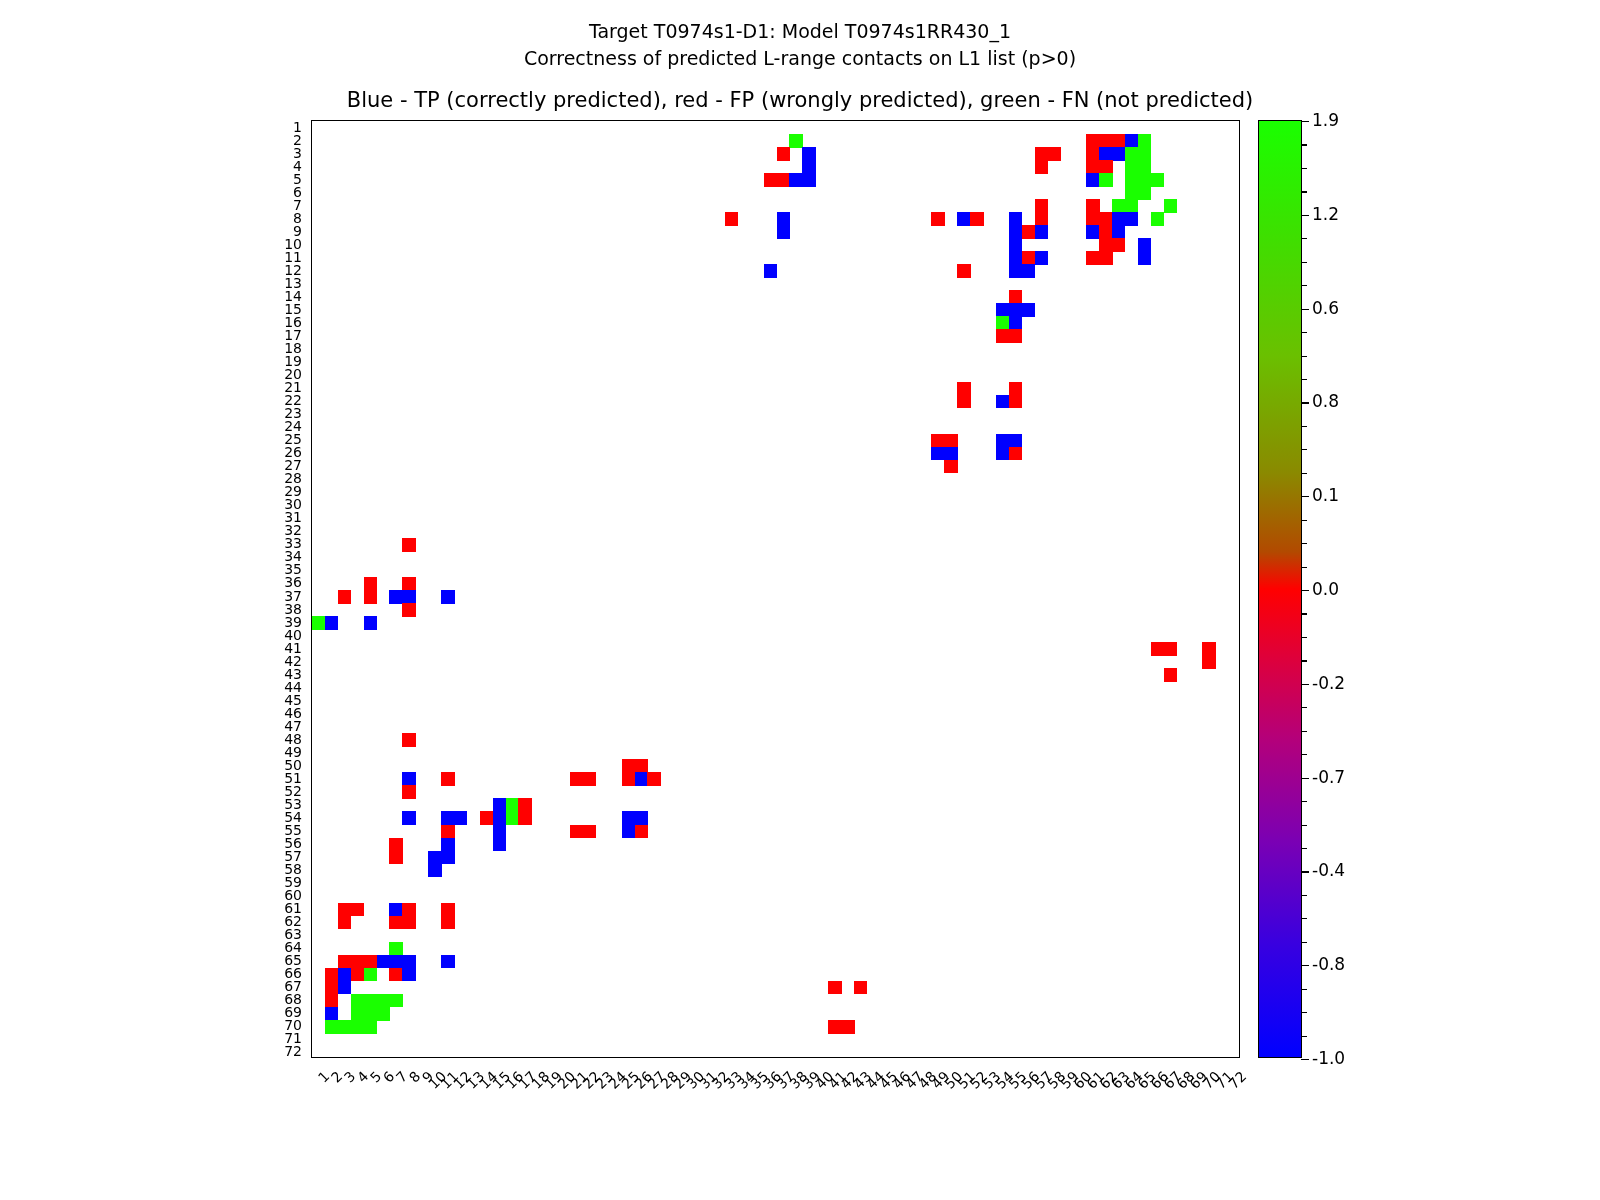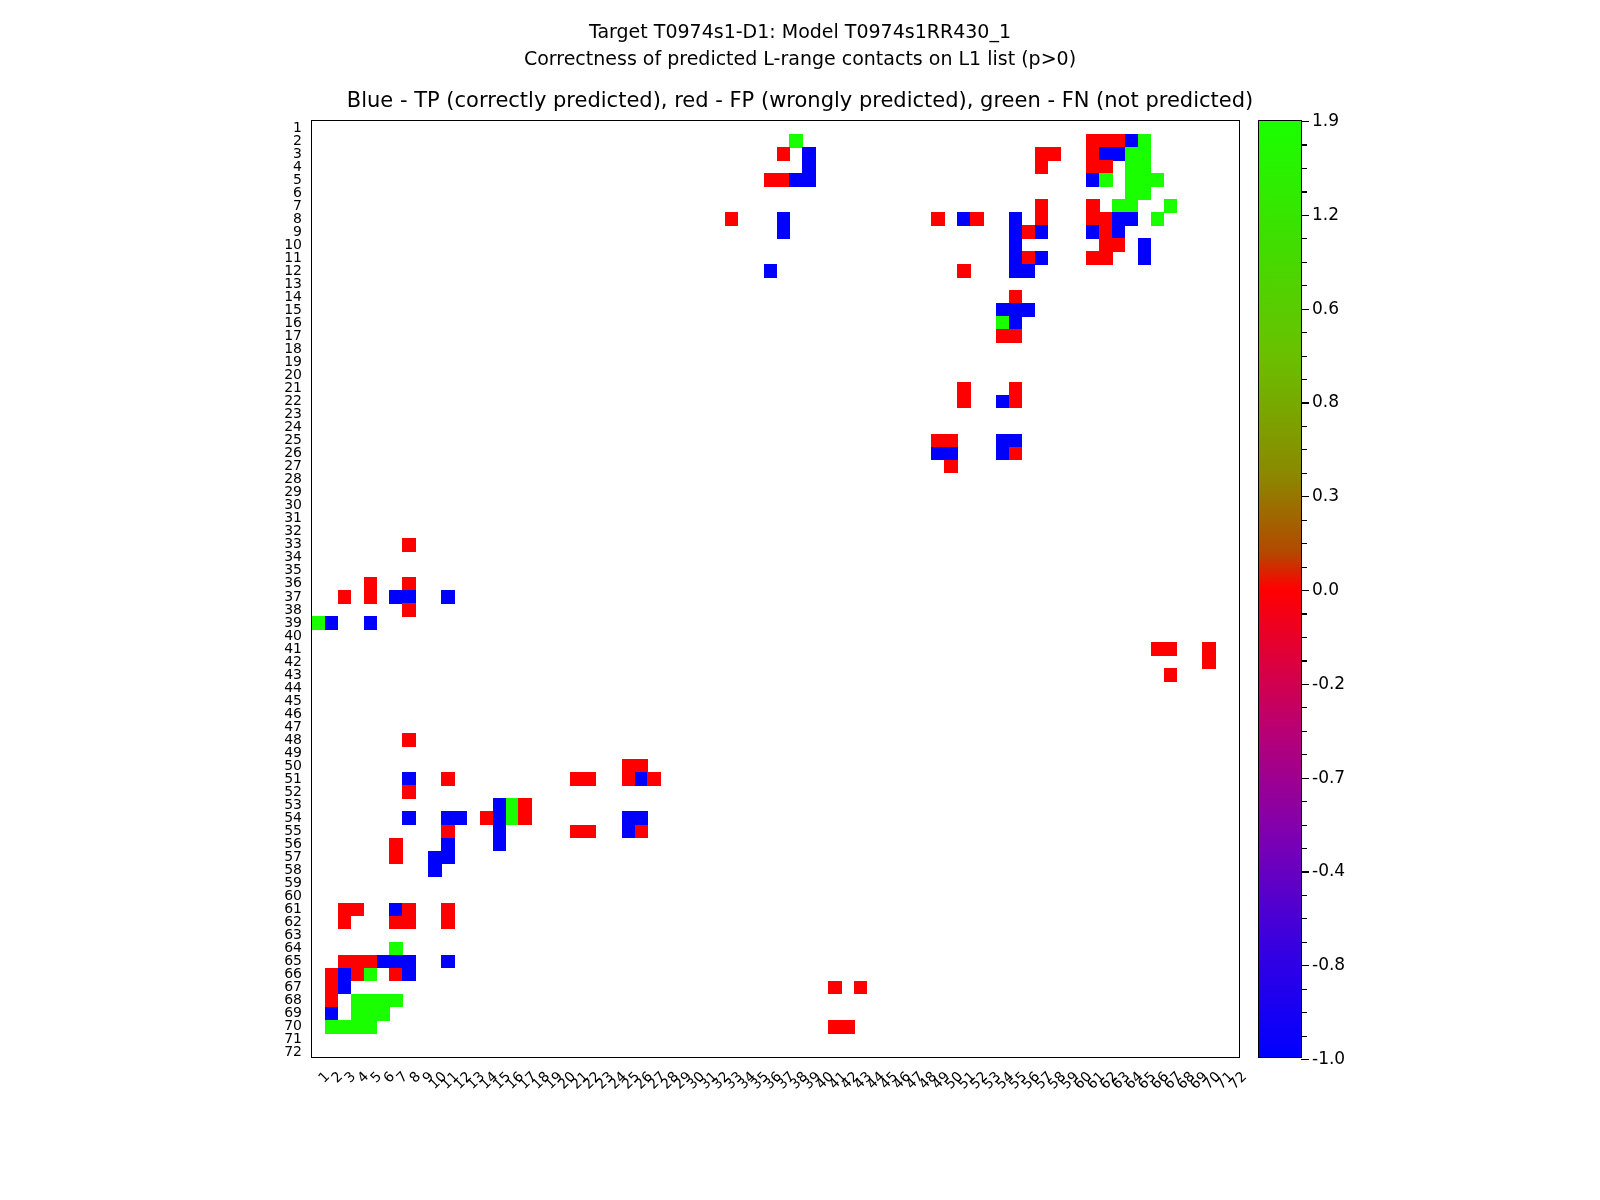--- a/index.html
+++ b/index.html
@@ -779,21 +779,21 @@
       <div class="cbtick major" style="top: 656.6px;"></div>
       <div class="cbtick major" style="top: 750.4px;"></div>
       <div class="cbtick major" style="top: 844.2px;"></div>
       <div class="cbtick major" style="top: 938px;"></div>
     </div>
   <div id="cbar-labels">
       <div class="cblabel" style="top: 120px;">1.9</div>
       <div class="cblabel" style="top: 213.8px;">1.2</div>
       <div class="cblabel" style="top: 307.6px;">0.6</div>
       <div class="cblabel" style="top: 401.4px;">0.8</div>
-      <div class="cblabel" style="top: 495.2px;">0.3</div>
+      <div class="cblabel" style="top: 495.2px;">0.1</div>
       <div class="cblabel" style="top: 589px;">0.0</div>
       <div class="cblabel" style="top: 682.8px;">-0.2</div>
       <div class="cblabel" style="top: 776.6px;">-0.7</div>
       <div class="cblabel" style="top: 870.4px;">-0.4</div>
       <div class="cblabel" style="top: 964.2px;">-0.8</div>
       <div class="cblabel" style="top: 1058px;">-1.0</div>
     </div>
 
 </div>
 

